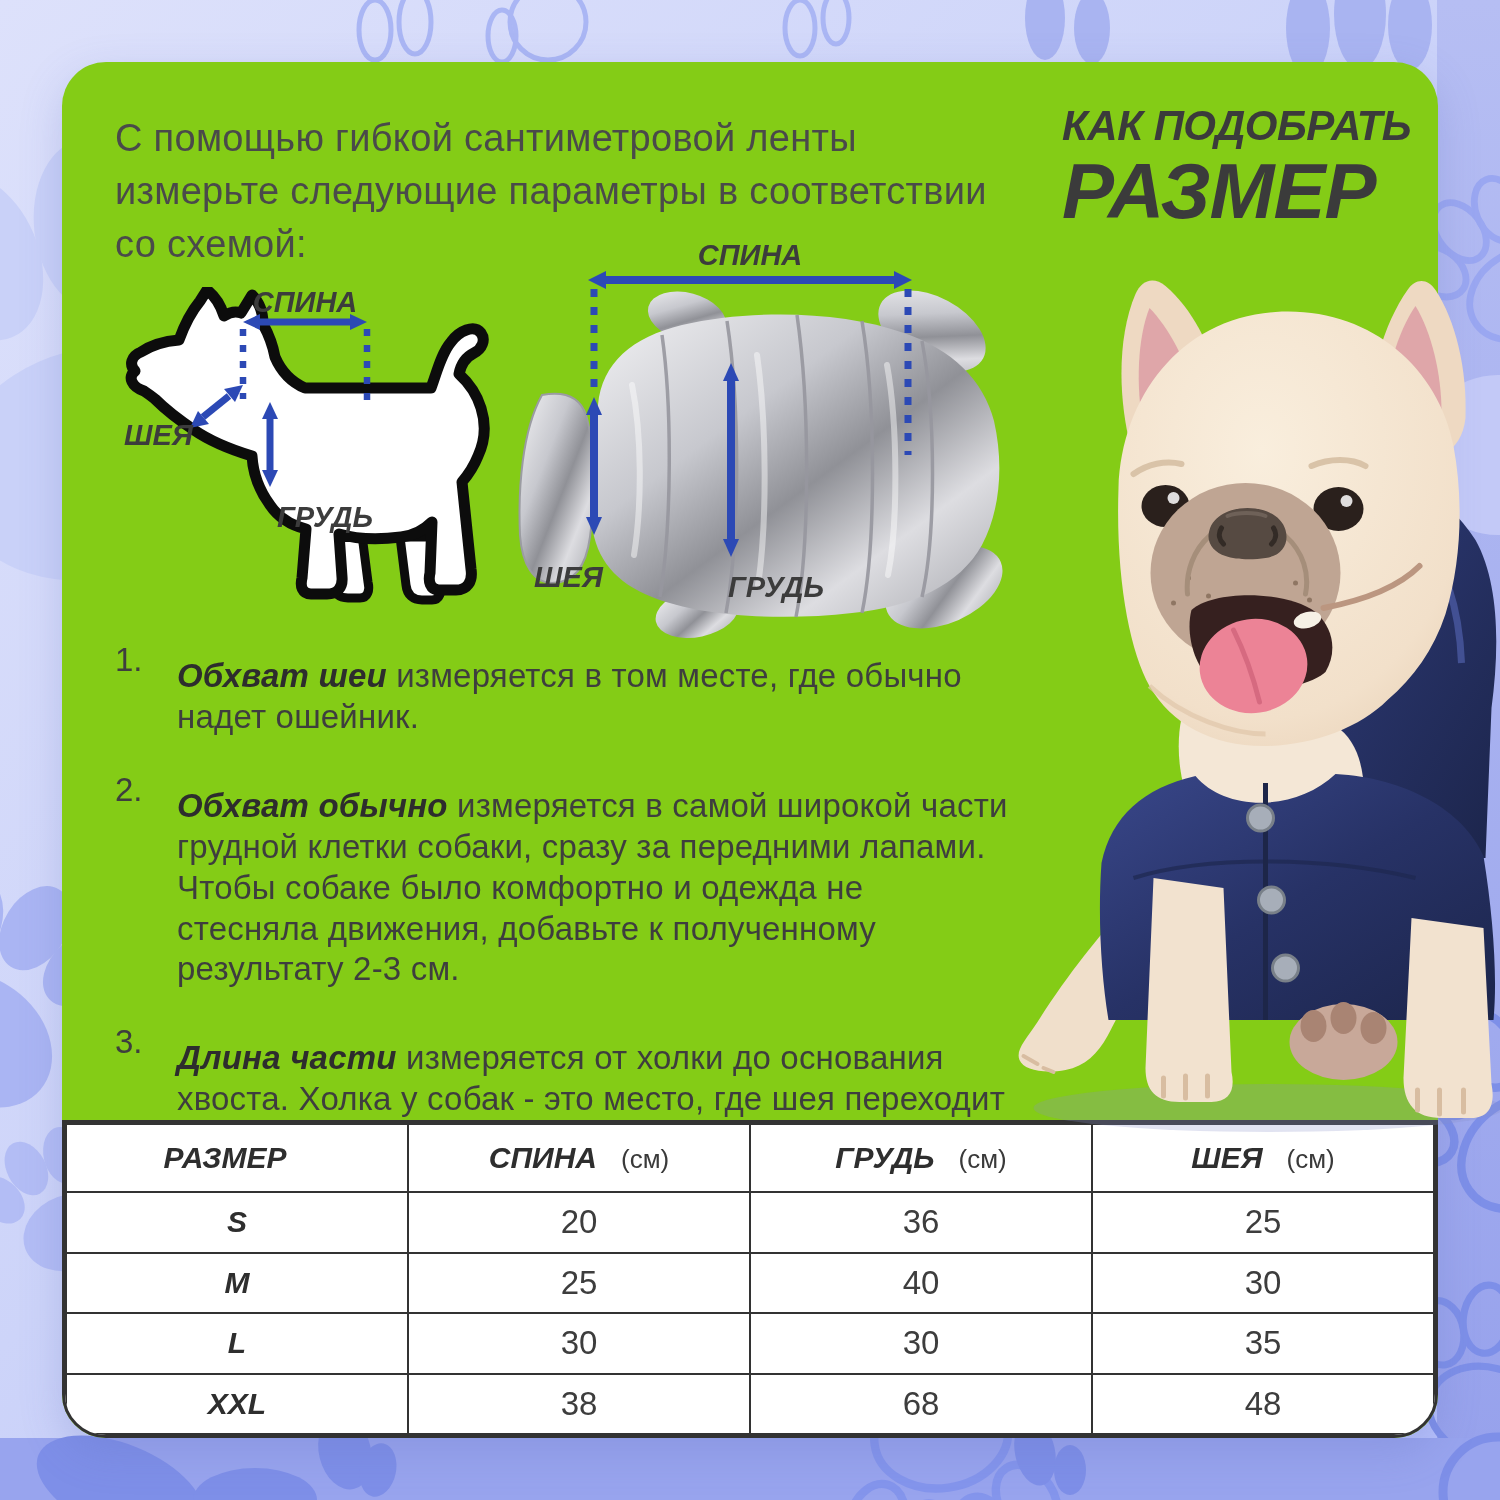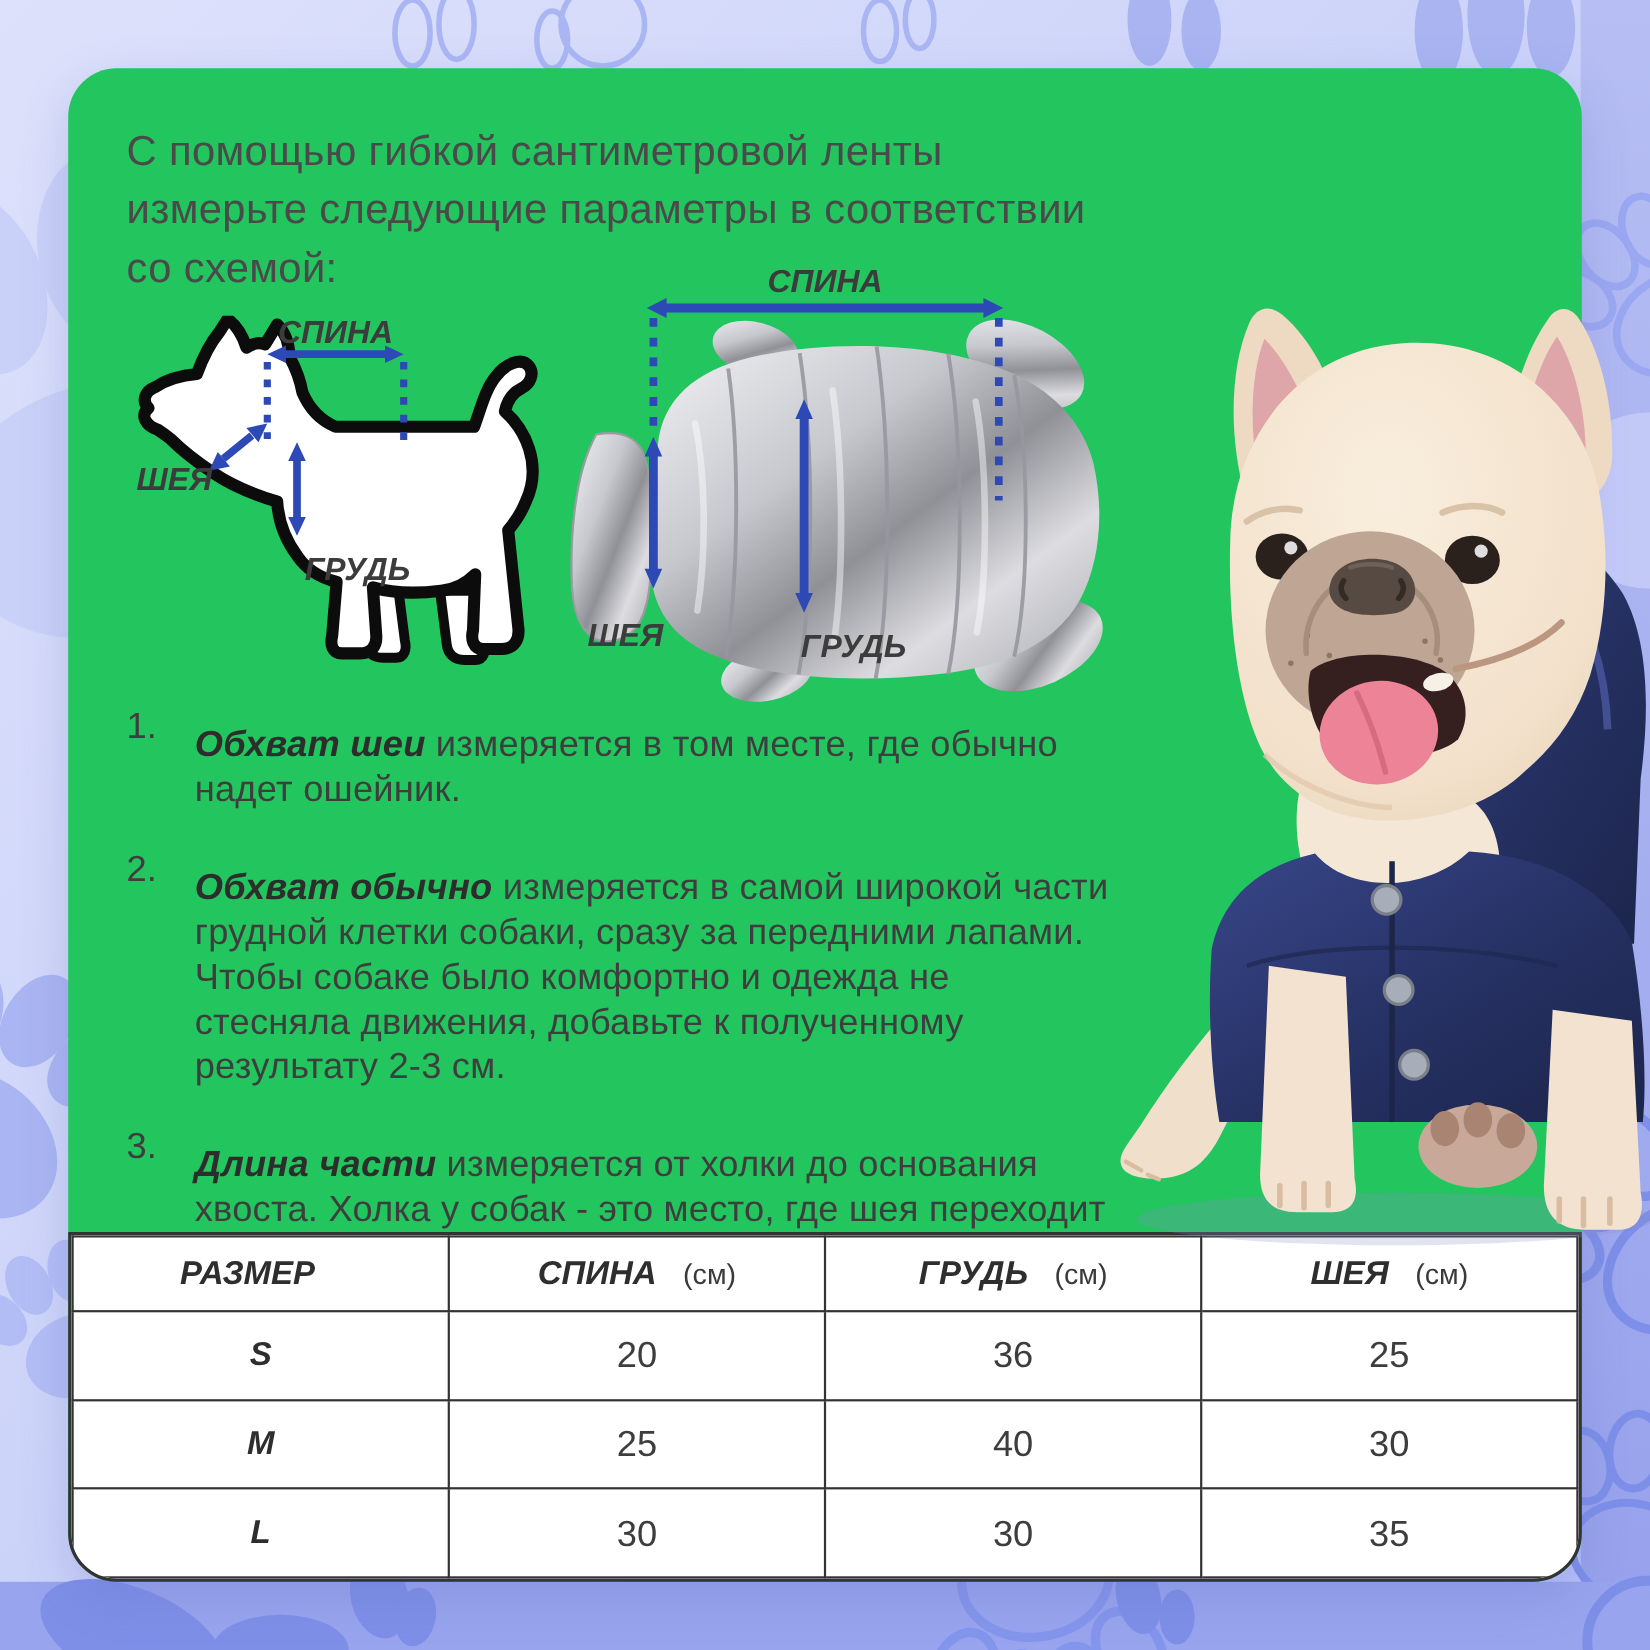--- a/index.html
+++ b/index.html
@@ -1,19 +1,19 @@
 <!DOCTYPE html>
 <html><head>
 <meta charset="utf-8">
 <style>
   html,body{margin:0;padding:0;}
   body{width:1500px;height:1500px;position:relative;overflow:hidden;
        font-family:"Liberation Sans","DejaVu Sans",sans-serif;background:#ccd3f8;}
   .bg{position:absolute;inset:0;z-index:0;}
-  .card{position:absolute;left:62px;top:62px;width:1376px;height:1376px;background:#22c55e;
+  .card{position:absolute;left:62px;top:62px;width:1376px;height:1376px;background:#84cc16;
         border-radius:44px;z-index:1;box-shadow:0 14px 40px rgba(100,110,190,.25);}
   .intro{position:absolute;left:53px;top:50px;width:915px;margin:0;
          font-size:38px;line-height:1.4;color:#4a4a4a;letter-spacing:.3px;}
   .title{position:absolute;left:1000px;top:40px;width:400px;color:#3b3b3b;font-style:italic;}
   .t1{font-size:42px;font-weight:700;letter-spacing:-.5px;line-height:1.15;}
   .t2{font-size:78px;font-weight:700;letter-spacing:-1px;line-height:1.0;margin-top:2px;}
   .diagram{position:absolute;}
   .diagram-dog{left:60px;top:225px;width:480px;height:330px;}
   .diagram-jacket{left:450px;top:183px;width:510px;height:400px;}
   .instructions{position:absolute;left:53px;top:578px;width:910px;}
@@ -92,20 +92,24 @@
   <use href="#pw" transform="translate(950,1498) scale(2.1) rotate(172)" fill="none" stroke="#8495ec" stroke-width="4"></use>
   <ellipse cx="1035" cy="1452" rx="20" ry="34" fill="#7e8fe8" transform="rotate(-12 1035 1452)"></ellipse>
   <ellipse cx="1070" cy="1470" rx="16" ry="25" fill="#7e8fe8"></ellipse>
   <circle cx="1498" cy="1492" r="55" fill="none" stroke="#7e8fe8" stroke-width="9"></circle>
 </svg>
 
 <div class="card">
 
   <p class="intro">С помощью гибкой сантиметровой ленты измерьте следующие параметры в соответствии со схемой:</p>
 
+  <div class="title">
+    <div class="t1">КАК ПОДОБРАТЬ</div>
+    <div class="t2">РАЗМЕР</div>
+  </div>
 
   <svg class="diagram diagram-dog" viewBox="0 0 480 330">
     <g fill="#fff" stroke="#0c0c0c" stroke-linejoin="round" stroke-linecap="round">
       <path stroke-width="9" d="M206,246 L210,296 C211,306 217,311 226,311 L238,311 C246,311 248,303 246,295 L240,248 Z"></path>
       <path stroke-width="9" d="M278,250 L284,298 C285,308 291,313 300,313 L310,313 C318,313 320,305 318,297 L312,250 Z"></path>
       <path stroke-width="11" d="M22,104 C10,100 5,90 13,84 C7,78 9,69 19,65 C31,57 45,54 57,53 C62,39 69,25 78,14 L85,3 C93,9 99,19 102,29 C108,25 114,24 119,26 L130,8 C137,15 141,26 141,37 C147,48 151,59 153,70 C159,84 169,95 183,101 L309,101 C315,85 319,67 329,55 C337,44 352,37 359,46 C364,53 360,62 352,66 C344,70 339,77 337,87 C347,96 355,108 359,121 C364,137 363,154 356,169 C352,179 346,188 340,195 L349,282 C351,295 345,303 334,303 L317,303 C308,303 306,294 308,286 L310,235 C301,244 290,249 279,250 C256,253 234,252 217,247 L220,290 C221,301 215,307 205,307 L189,307 C180,307 178,299 180,291 L184,242 C168,238 156,230 148,218 C137,203 131,186 130,169 C107,162 85,152 72,143 C57,133 42,121 33,112 C28,108 25,106 22,104 Z"></path>
     </g>
     <g fill="#2c49b5" stroke="#2c49b5">
       <line x1="136" y1="35" x2="230" y2="35" stroke-width="7"></line>
       <polygon points="121,35 138,27 138,43" stroke="none"></polygon>
@@ -212,20 +216,26 @@
           <td>25</td>
           <td>40</td>
           <td>30</td>
         </tr>
         <tr>
           <th class="sz">L</th>
           <td>30</td>
           <td>30</td>
           <td>35</td>
         </tr>
+        <tr>
+          <th class="sz">XXL</th>
+          <td>38</td>
+          <td>68</td>
+          <td>48</td>
+        </tr>
       </tbody>
     </table>
   </div>
 </div>
 
 <svg class="bulldog" viewBox="0 0 485 860">
   <defs>
     <linearGradient id="vestg" x1="0" y1="0" x2="1" y2="1">
       <stop offset="0" stop-color="#39478a"></stop>
         <stop offset=".5" stop-color="#273266"></stop>

